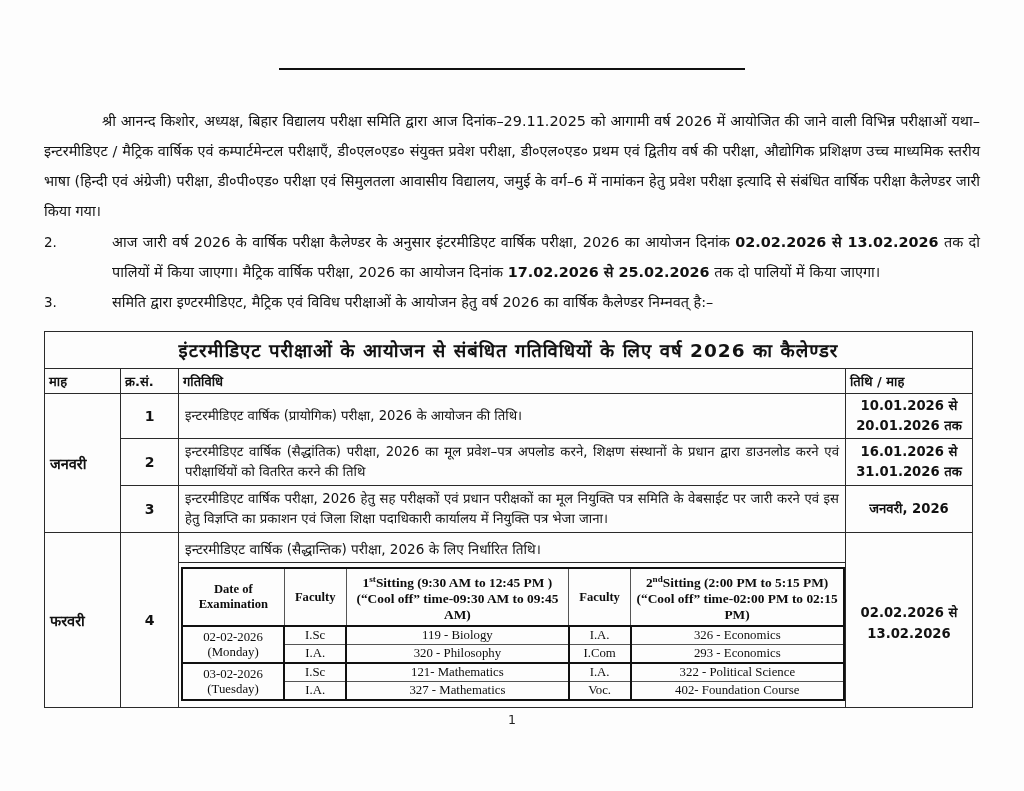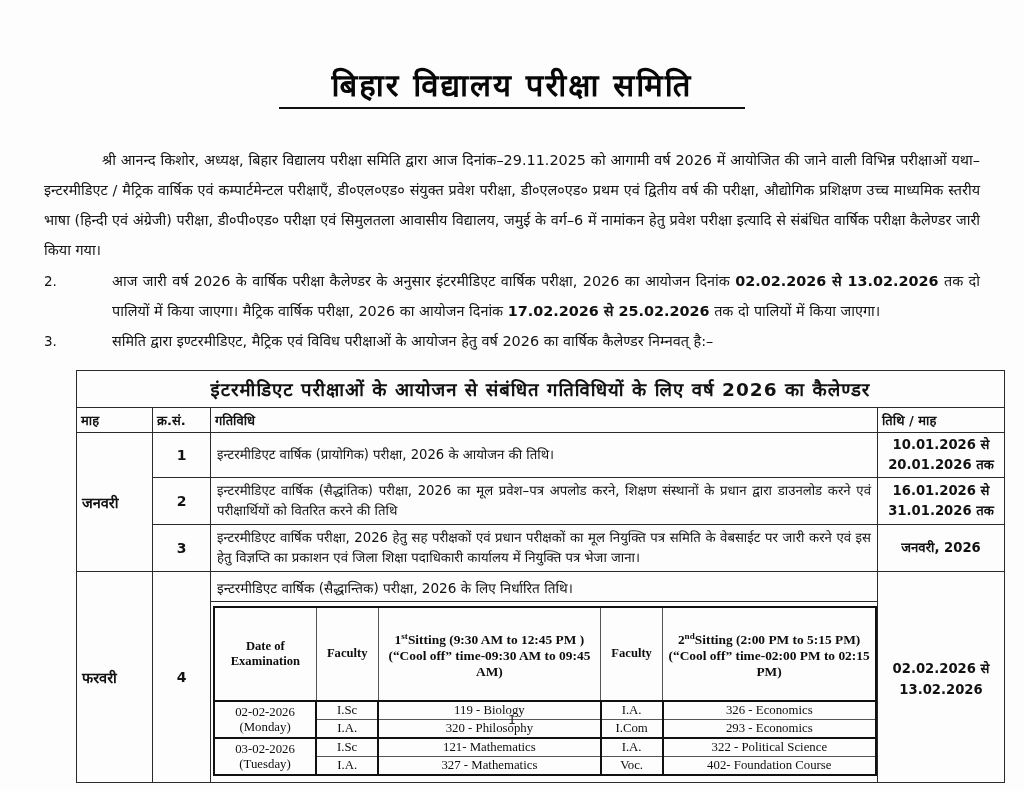--- a/index.html
+++ b/index.html
@@ -66,21 +66,21 @@
     font-size: 13.5px;
   }
   .num-para .txt {
     flex: 1 1 auto;
     text-align: justify;
     text-justify: inter-word;
   }
   .b { font-weight: bold; }
 
   
-  .cal-wrap { margin-top: 14px; margin-left: 32px; }
+  .cal-wrap { margin-top: 14px; }
   table.cal {
     border-collapse: collapse;
     width: 928px;
     table-layout: fixed;
     font-family: "DejaVu Sans", sans-serif;
   }
   table.cal td, table.cal th {
     border: 1px solid #2a2a2a;
     padding: 2px 5px;
     vertical-align: middle;
@@ -161,21 +161,21 @@
     font-size: 12.6px;
     line-height: 15px;
     border-bottom: 2px solid #111;
     padding: 2px 3px;
   }
   table.sitting td.sit-hdr {
     font-weight: bold;
     font-size: 13.4px;
     line-height: 16px;
     border-bottom: 2px solid #111;
-    padding: 20px 3px;
+    padding: 2px 3px;
   }
   table.sitting td.cell {
     font-size: 12.8px;
     line-height: 15px;
   }
   table.sitting td.dcell {
     font-size: 12.8px;
     line-height: 15px;
   }
   .thick-left { border-left: 2px solid #111 !important; }
@@ -192,21 +192,20 @@
     font-size: 12.5px;
     color: #222;
   }
 </style>
 </head>
 <body>
 
 <div id="page">
 
   <div class="doc-title">
-    <span>बिहार विद्यालय परीक्षा समिति</span>
     <div class="title-rule"></div>
   </div>
 
   <div class="body-block">
 
     <p class="para indent-first">श्री आनन्द किशोर, अध्यक्ष, बिहार विद्यालय परीक्षा समिति द्वारा आज दिनांक–29.11.2025 को आगामी वर्ष 2026 में आयोजित की जाने वाली विभिन्न परीक्षाओं यथा– इन्टरमीडिएट / मैट्रिक वार्षिक एवं कम्पार्टमेन्टल परीक्षाएँ, डी०एल०एड० संयुक्त प्रवेश परीक्षा, डी०एल०एड० प्रथम एवं द्वितीय वर्ष की परीक्षा, औद्योगिक प्रशिक्षण उच्च माध्यमिक स्तरीय भाषा (हिन्दी एवं अंग्रेजी) परीक्षा, डी०पी०एड० परीक्षा एवं सिमुलतला आवासीय विद्यालय, जमुई के वर्ग–6 में नामांकन हेतु प्रवेश परीक्षा इत्यादि से संबंधित वार्षिक परीक्षा कैलेण्डर जारी किया गया।</p>
 
     <div class="num-para">
       <span class="num">2.</span>
       <span class="txt"><span>आज जारी वर्ष 2026 के वार्षिक परीक्षा कैलेण्डर के अनुसार इंटरमीडिएट वार्षिक परीक्षा, 2026 का आयोजन दिनांक </span><span class="b">02.02.2026 से 13.02.2026</span><span> तक दो पालियों में किया जाएगा। मैट्रिक वार्षिक परीक्षा, 2026 का आयोजन दिनांक </span><span class="b">17.02.2026 से 25.02.2026</span><span> तक दो पालियों में किया जाएगा।</span></span>

